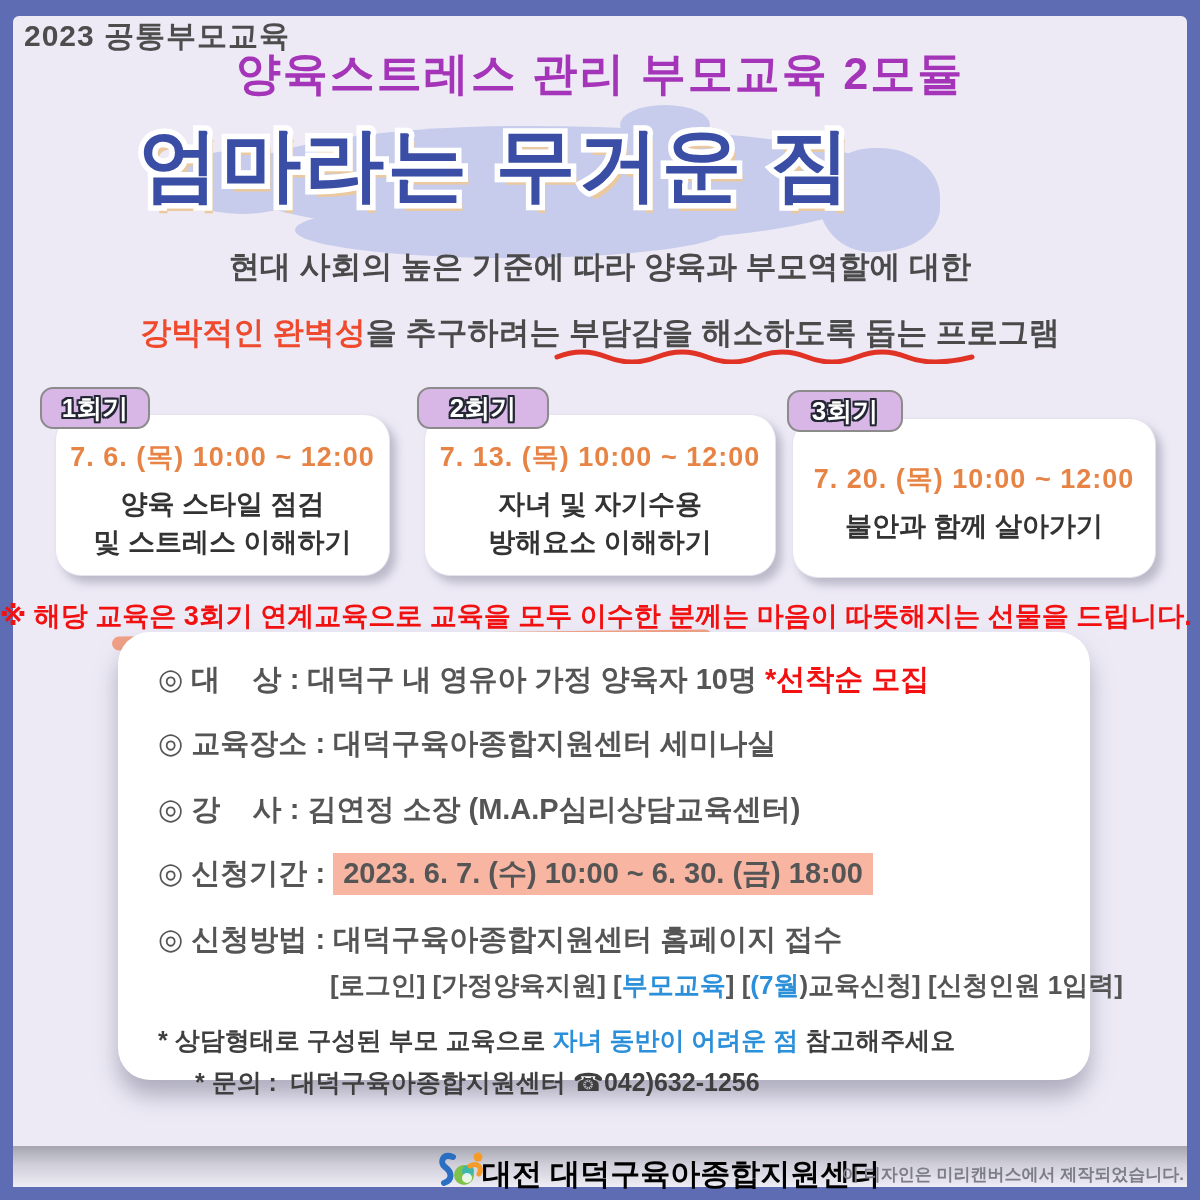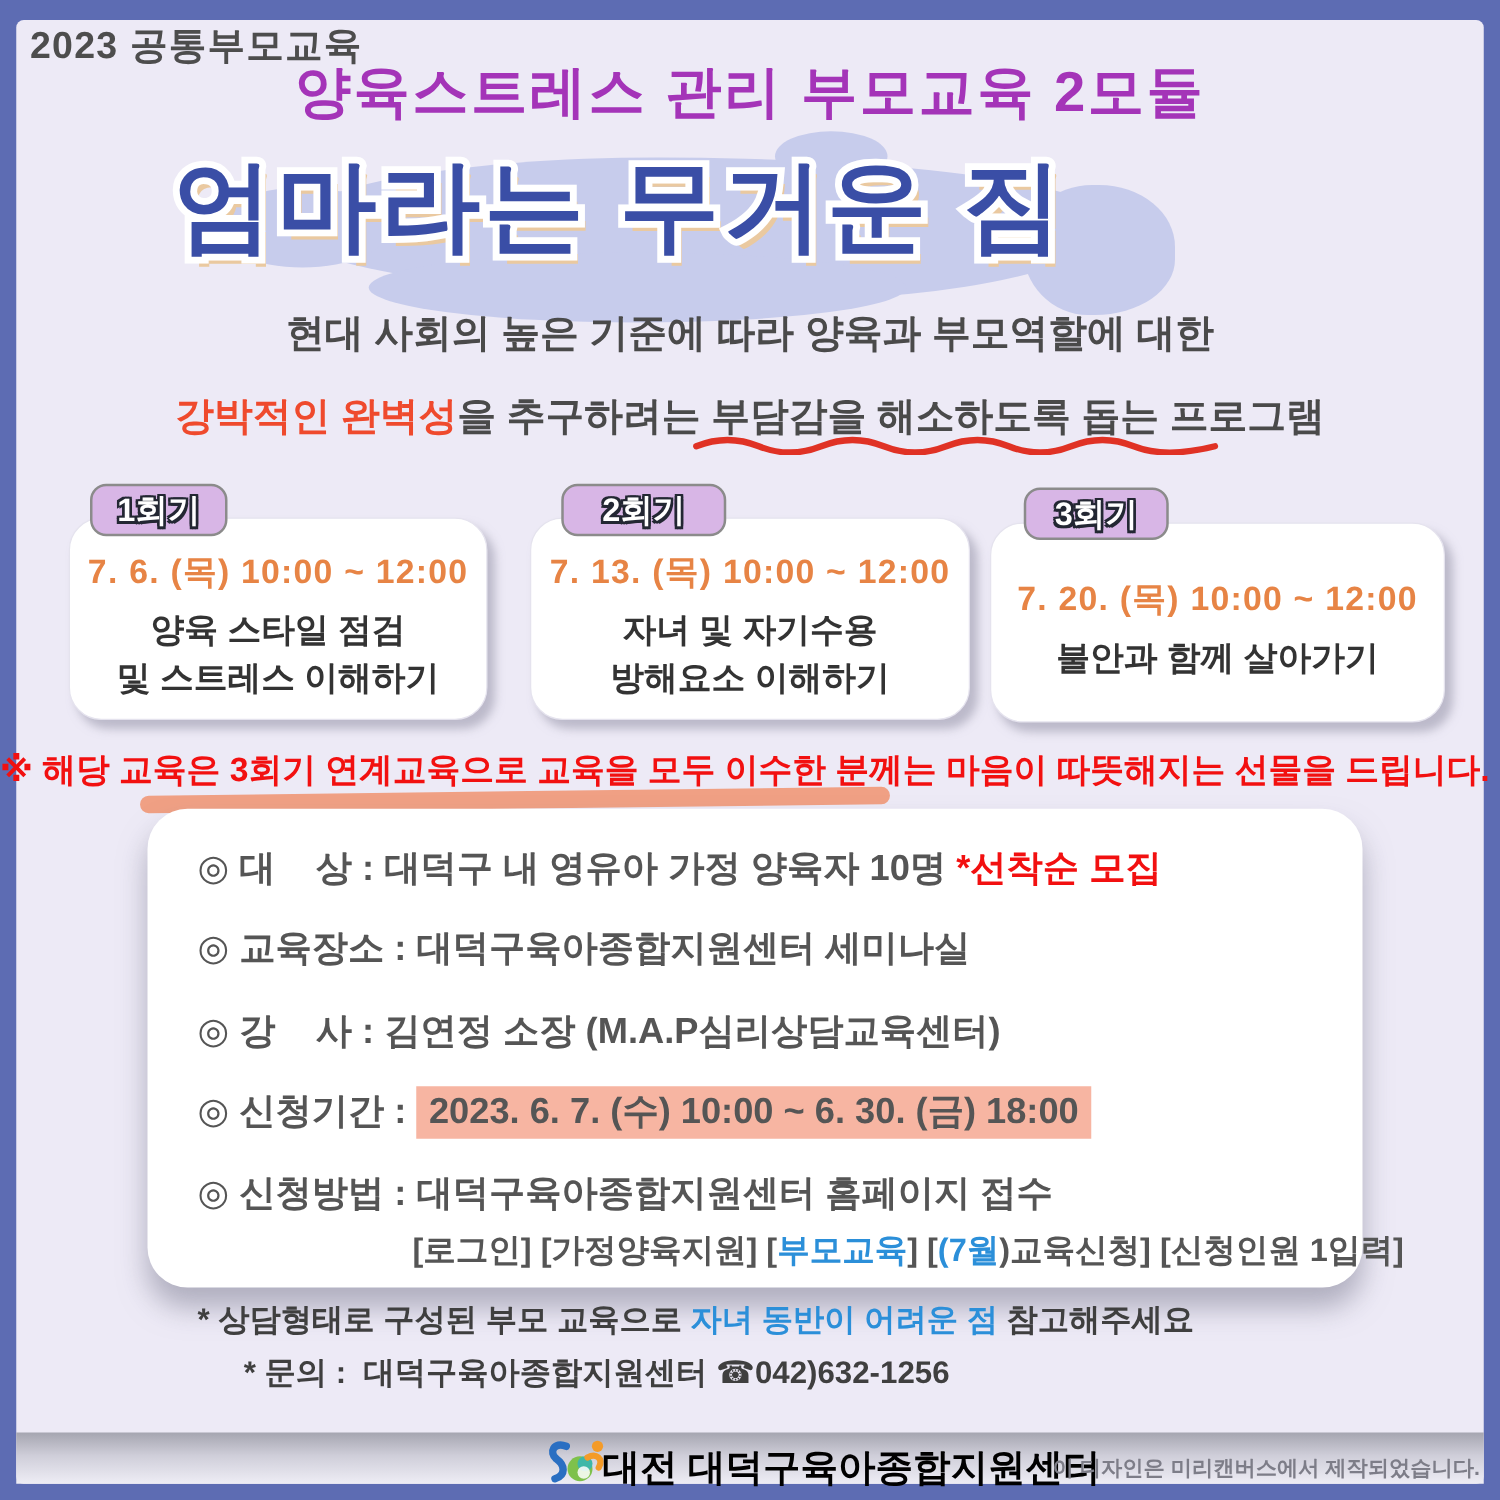--- a/index.html
+++ b/index.html
@@ -55,38 +55,37 @@
   .card1 { left:55px; top:414px; width:335px; height:162px; }
   .card2 { left:424px; top:414px; width:352px; height:162px; }
   .card3 { left:792px; top:418px; width:364px; height:160px; }
   .badge {
     position:absolute; z-index:3;
     background:#d8b6e6; border:2.5px solid #8b8b8b; border-radius:13px;
     display:flex; align-items:center; justify-content:center;
     font-size:26px; font-weight:bold; color:#ffffff;
     text-shadow:-2px -2px 0 #232733, 2px -2px 0 #232733, -2px 2px 0 #232733, 2px 2px 0 #232733,
                 0 -2px 0 #232733, 0 2px 0 #232733, -2px 0 0 #232733, 2px 0 0 #232733;
-    margin-left:32px;
   }
   .badge1 { left:40px; top:387px; width:110px; height:42px; }
   .badge2 { left:417px; top:387px; width:132px; height:42px; }
   .badge3 { left:787px; top:390px; width:116px; height:42px; }
   .card-date { font-size:27px; font-weight:bold; color:#e78445; margin-bottom:10px; margin-top:10px; letter-spacing:1px; }
   .card-topic { font-size:27px; font-weight:bold; color:#333333; line-height:38px; text-align:center; white-space:pre-line; }
 
   
   .notice { left:0; top:598px; width:1176px; text-align:center; font-size:27px; font-weight:bold; color:#f21010; z-index:2; }
   .salmon-bar {
     left:112px; top:633px; width:600px; height:14px; background:#f0a084; border-radius:8px;
     transform:rotate(-0.7deg); z-index:1;
   }
 
   
   .info-box {
-    left:118px; top:647px; width:972px; height:383px;
+    left:118px; top:632px; width:972px; height:448px;
     background:#ffffff; border-radius:32px;
     box-shadow:0 16px 22px rgba(125,125,145,0.55);
     z-index:2;
   }
   .iline { position:absolute; white-space:pre; font-size:29px; font-weight:bold; color:#555555; }
   .il-target     { left:40px; top:28px; }
   .il-place      { left:40px; top:92px; }
   .il-instructor { left:40px; top:158px; }
   .il-period     { left:40px; top:222px; }
   .il-method     { left:40px; top:288px; }

